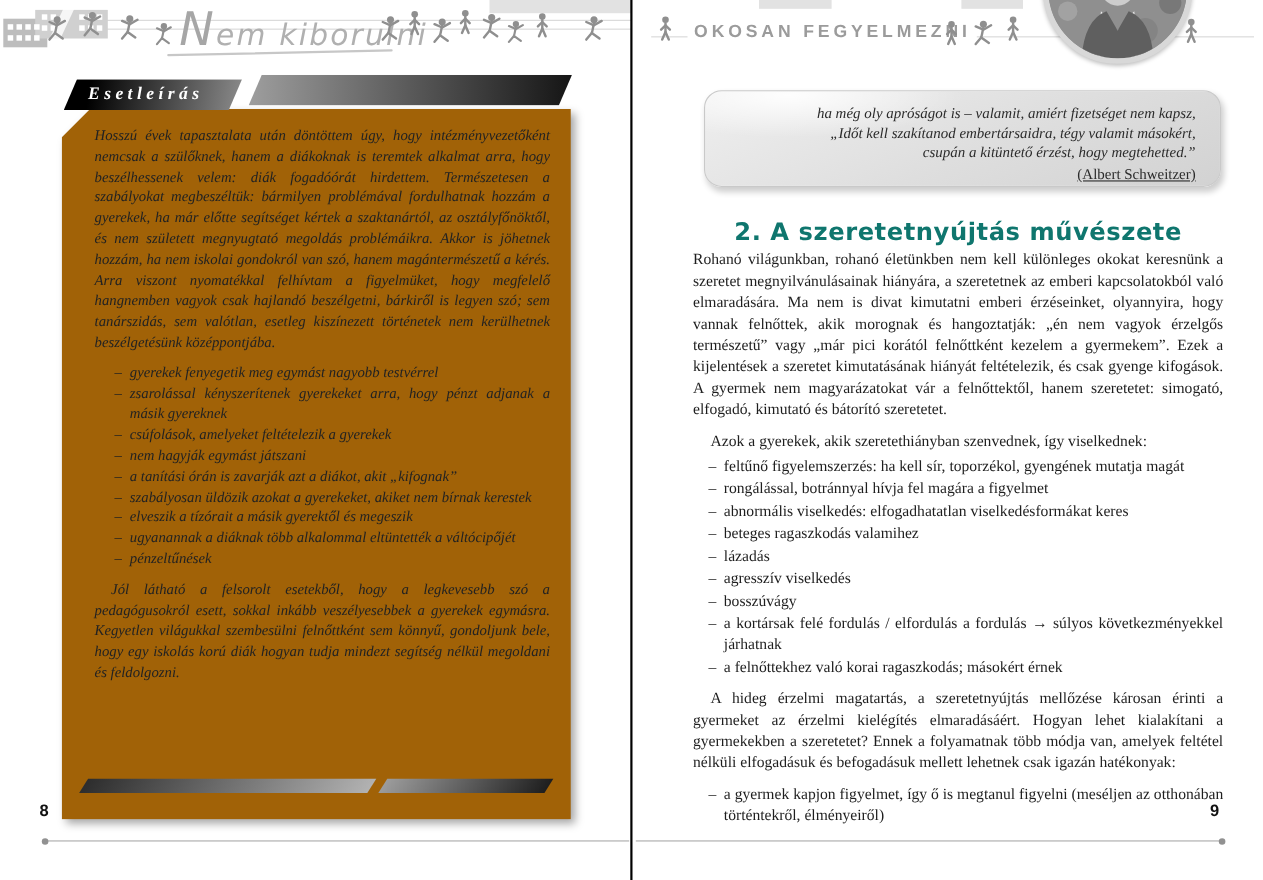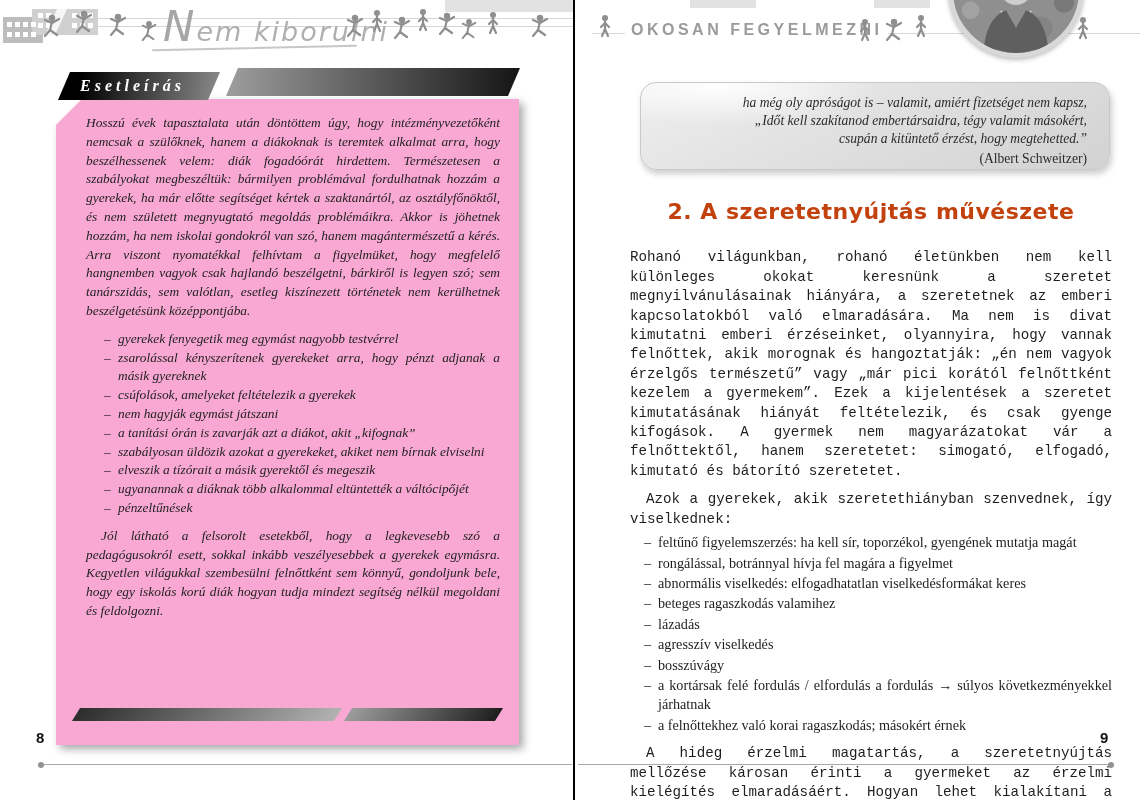--- a/index.html
+++ b/index.html
@@ -43,21 +43,21 @@
     background:linear-gradient(100deg,#000 15%,#8c8c8c 100%);
     clip-path:polygon(12px 0, 100% 0, calc(100% - 12px) 100%, 0 100%);
     color:#fff; font-family:"Liberation Serif", serif; font-style:italic; font-weight:bold;
     font-size:16px; letter-spacing:4px; line-height:28px; padding-left:22px; z-index:3; }
   .case-bar-right { position:absolute; left:226px; top:68px; width:294px; height:28px;
     background:linear-gradient(to right,#9e9e9e,#151515);
     clip-path:polygon(12px 0, 100% 0, calc(100% - 12px) 100%, 0 100%); z-index:2; }
 
   .case-box-shadow { position:absolute; left:56px; top:99px; width:463px; height:646px;
     filter:drop-shadow(4px 4px 4px rgba(0,0,0,0.35)); z-index:1; }
-  .case-box { width:100%; height:100%; background:#f9a8d4;
+  .case-box { width:100%; height:100%; background:#a16207;
     clip-path:polygon(26px 0, 100% 0, 100% 100%, 0 100%, 0 26px); position:relative; }
   .case-text { position:absolute; left:0; top:0; right:0; bottom:40px; overflow:hidden;
     padding:15px 19px 0 30px;
     font-family:"Liberation Serif", serif; font-style:italic;
     font-size:13.4px; line-height:18.8px; text-align:justify; color:#222; }
   .case-text p { margin-bottom:9px; }
   .case-text p.indent { text-indent:15px; }
   ul.dash-list { list-style:none; margin:0 0 9px 18px; }
   ul.dash-list li { display:flex; }
   ul.dash-list .marker { flex:0 0 14px; }
@@ -73,29 +73,29 @@
   
   .quote-box { position:absolute; left:640px; top:82px; width:470px; height:88px;
     border-radius:16px; border:1px solid #c9c9c9;
     background:
       radial-gradient(ellipse 230px 55px at 16% 4%, rgba(255,255,255,0.95), rgba(255,255,255,0) 70%),
       linear-gradient(155deg,#efefef 0%,#dedede 55%,#d2d2d2 100%);
     box-shadow:2px 4px 6px rgba(0,0,0,0.2);
     padding:11px 22px 0 22px; text-align:right;
     font-family:"Liberation Serif", serif; font-style:italic; font-size:13.6px;
     line-height:18px; color:#2b2b2b; }
-  .quote-box .attribution { font-style:normal; margin-top:2px; }
+  .quote-box .attribution { font-style:normal; margin-top:2px;text-decoration:underline; }
 
   .rp-content { position:absolute; left:630px; top:196px; width:482px;
     font-family:"Liberation Serif", serif; font-size:14.2px; line-height:19.4px;
     text-align:justify; color:#1e1e1e; }
   .rp-heading { text-align:center; font-family:"DejaVu Sans", sans-serif;
-    font-weight:600; font-size:22px; letter-spacing:0.5px; color:#c2410c;
-    margin:6px 0 27px 0; }
-  .rp-content p { margin-bottom:9px;font-family:Liberation Mono, monospace; }
+    font-weight:600; font-size:22px; letter-spacing:0.5px; color:#0f766e;
+    margin:6px 0 6px 0; }
+  .rp-content p { margin-bottom:9px; }
   .rp-content p.indent { text-indent:16px; }
   .rp-content ul.dash-list { margin-left:14px; margin-bottom:9px; }
   .rp-content ul.dash-list li { margin-bottom:1px; }
 
   
   .pagenum { position:absolute; top:729px; font-family:"Liberation Sans", sans-serif;
     font-weight:bold; font-size:15px; color:#111; }
   .pagenum.left { left:36px; } .pagenum.right { left:1100px; }
   .footer-rule { position:absolute; top:764px; height:1px; background:#a9a9a9; }
   .footer-rule .dot { position:absolute; top:-2px; width:6px; height:6px;
@@ -249,21 +249,21 @@
           <li>
               <span class="marker">–</span>
               <span class="li-text">nem hagyják egymást játszani</span>
             </li>
           <li>
               <span class="marker">–</span>
               <span class="li-text">a tanítási órán is zavarják azt a diákot, akit „kifognak”</span>
             </li>
           <li>
               <span class="marker">–</span>
-              <span class="li-text">szabályosan üldözik azokat a gyerekeket, akiket nem bírnak elviselni</span>
+              <span class="li-text">szabályosan üldözik azokat a gyerekeket, akiket nem bírnak kerestek</span>
             </li>
           <li>
               <span class="marker">–</span>
               <span class="li-text">elveszik a tízórait a másik gyerektől és megeszik</span>
             </li>
           <li>
               <span class="marker">–</span>
               <span class="li-text">ugyanannak a diáknak több alkalommal eltüntették a váltócipőjét</span>
             </li>
           <li>

